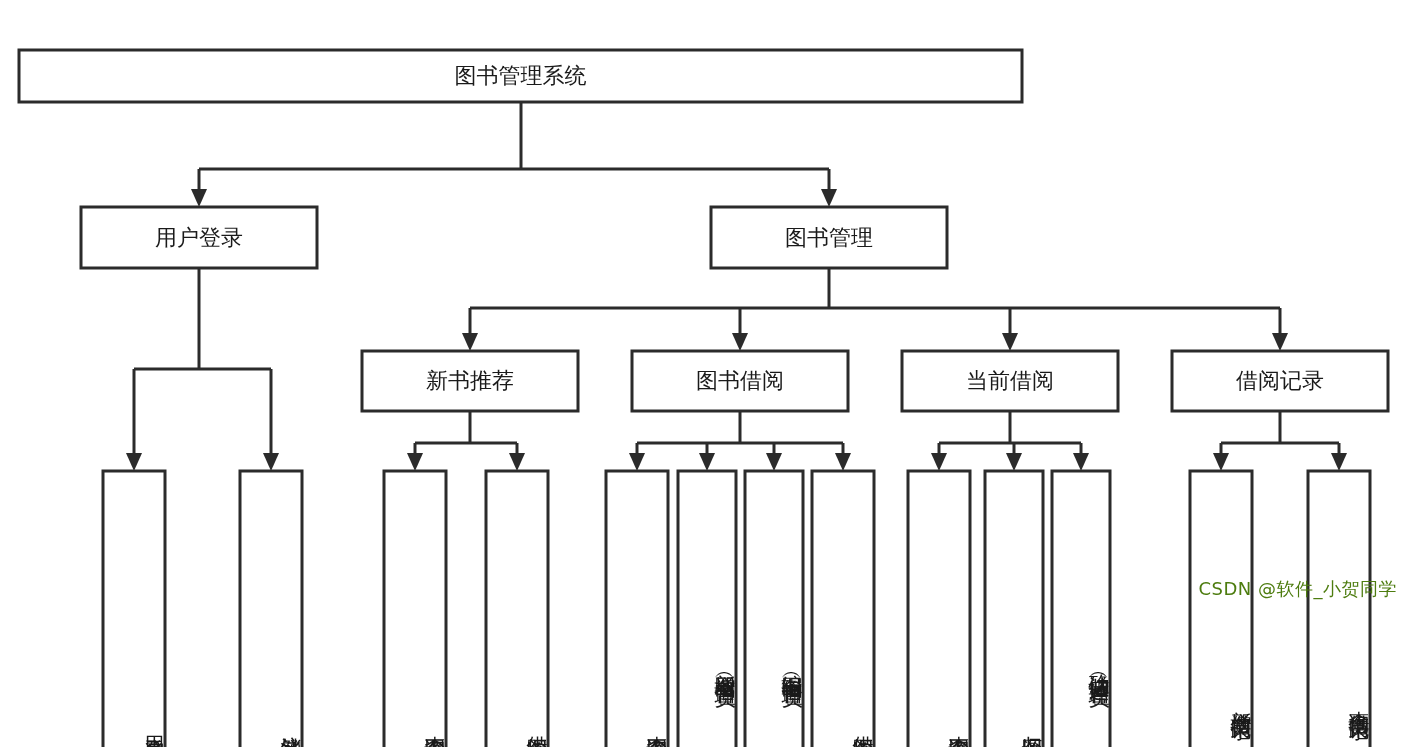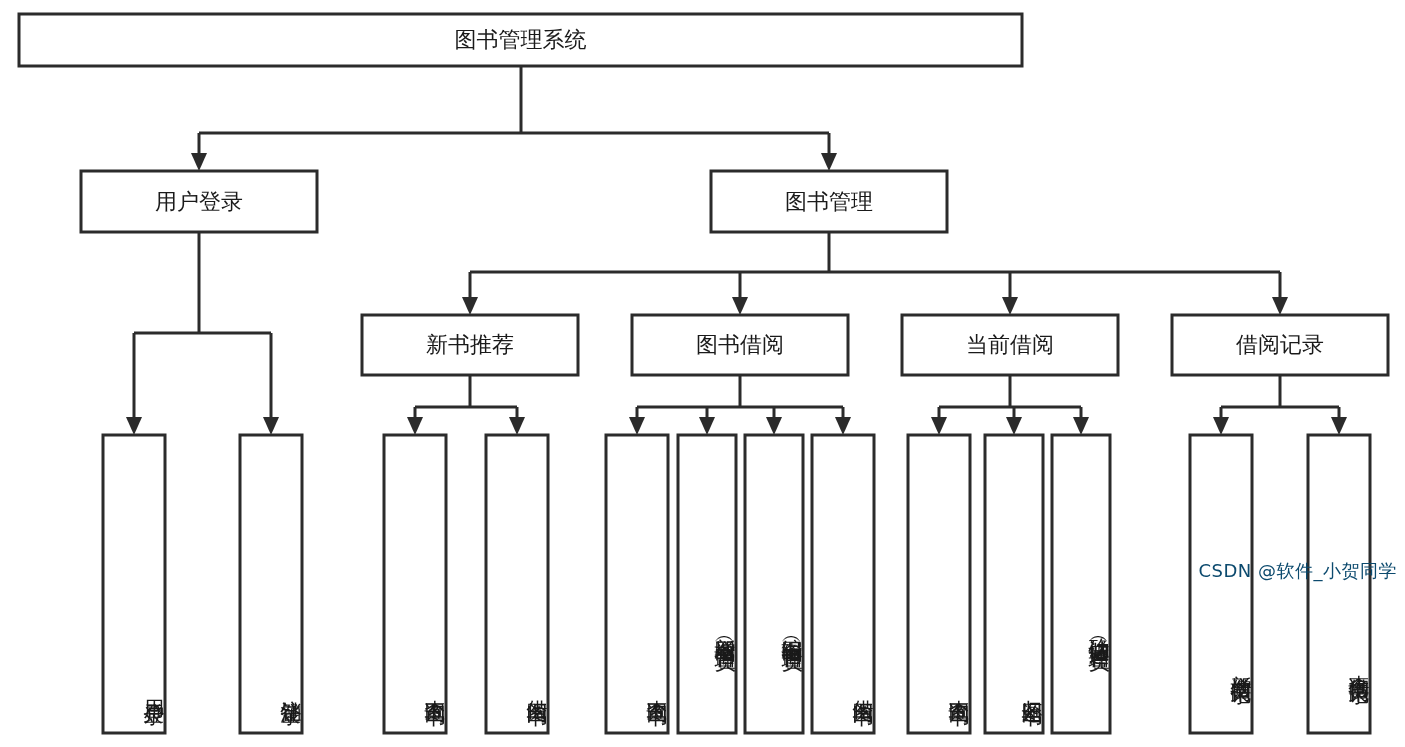--- a/index.html
+++ b/index.html
@@ -12,20 +12,21 @@
     width: 1405px;
     height: 747px;
     font-family: "DejaVu Sans", "Liberation Sans", sans-serif;
     overflow: hidden;
   }
   #diagram-root {
     position: relative;
     width: 1405px;
     height: 589px;
     background: #ffffff;
+    margin-top: 36px;
   }
   svg#tree-svg {
     position: absolute;
     left: 0;
     top: 0;
     width: 1405px;
     height: 747px;
     display: block;
   }
   .node-box {
@@ -62,24 +63,24 @@
     display: flex;
     align-items: flex-start;
     justify-content: center;
     white-space: nowrap;
     pointer-events: none;
     user-select: none;
   }
   .watermark {
     position: absolute;
     right: 8px;
-    bottom: 6px;
+    bottom: 24px;
     font-family: "DejaVu Sans", "Liberation Sans", sans-serif;
     font-size: 18px;
-    color: #0c4a6e;
+    color: #4d7c0f;
     letter-spacing: 0.5px;
     white-space: nowrap;
   }
 </style>
 </head>
 <body>
 
 <div id="diagram-root">
 
   <svg id="tree-svg" viewBox="0 0 1405 747" xmlns="http://www.w3.org/2000/svg">

